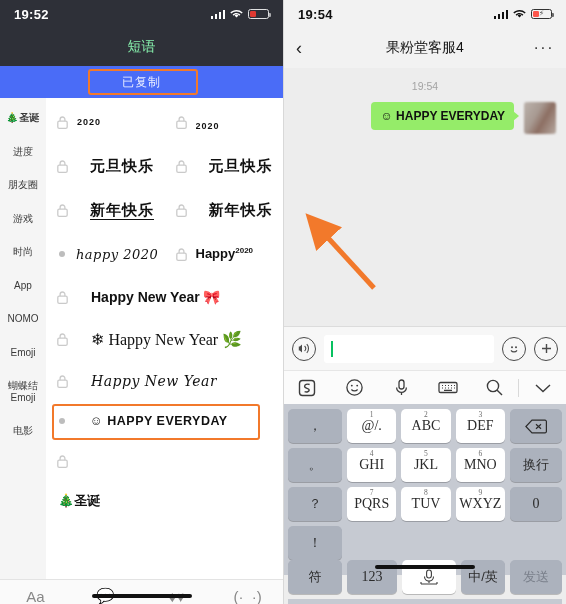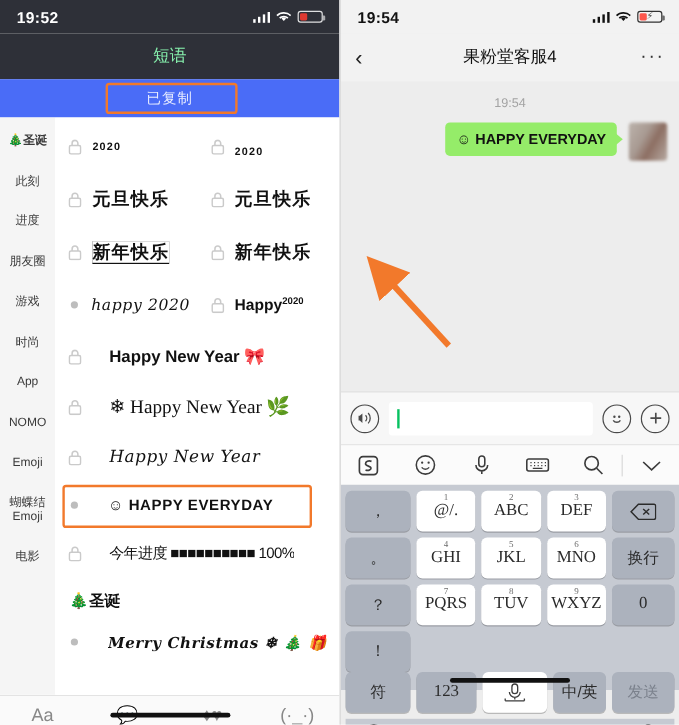--- a/index.html
+++ b/index.html
@@ -76,21 +76,21 @@
   .row-full {
     display: flex; align-items: center; gap: 23px;
     padding: 0 11px; height: 42px; position: relative;
   }
   .lock { flex: none; opacity: .45; }
   .dot { flex:none; width: 6px; height: 6px; border-radius: 50%; background: #bdbdbd; margin: 0 2px; }
   .ph-text { font-size: 14px; color: #111; white-space: nowrap; overflow: hidden; }
   .sec-head { padding: 10px 12px 4px; font-size: 13px; font-weight: bold; color: #111; }
 
   .t-small { font-size: 9px; font-weight: bold; letter-spacing: 1px; }
-  .t-hei { font-family: "DejaVu Sans", sans-serif; font-size: 15px; font-weight: bold; letter-spacing: 1px; }
+  .t-hei { font-family: "DejaVu Sans", sans-serif; font-size: 15px; font-weight: bold; letter-spacing: 1px; margin-left: 13px; }
   .t-hei.boxed span { outline: 1px solid #111; }
   .t-cond { font-family: "Liberation Sans Narrow", "Liberation Sans", sans-serif; font-weight: bold; font-size: 13px; }
   .t-ser { font-family: "Liberation Serif", serif; font-size: 16px; }
   .t-fancy { font-family: "DejaVu Serif", serif; font-style: italic; font-size: 13px; letter-spacing: .5px; }
   .t-upper { font-weight: bold; font-size: 12.5px; letter-spacing: .5px; }
   .t-prog { font-size: 12.5px; font-weight: 500; letter-spacing: -.5px; }
   .t-merry { font-family: "DejaVu Serif", serif; font-style: italic; font-weight: bold; font-size: 12.5px; letter-spacing: .5px; }
   .sup { font-size: 8px; vertical-align: super; }
 
   .hl-row { left: 6px; top: 2px; width: 208px; height: 36px; }
@@ -195,21 +195,20 @@
 
     <div class="toast-strip">
       <span class="toast-text">已复制</span>
       <span class="hl-box hl-toast"></span>
     </div>
 
     <div class="content-area">
 
       <div class="sidebar">
         <div class="side-item first">🎄圣诞</div>
-        <div class="side-item">此刻</div>
         <div class="side-item">进度</div>
         <div class="side-item">朋友圈</div>
         <div class="side-item">游戏</div>
         <div class="side-item">时尚</div>
         <div class="side-item">App</div>
         <div class="side-item">NOMO</div>
         <div class="side-item">Emoji</div>
         <div class="side-item">蝴蝶结
 Emoji</div>
         <div class="side-item">电影</div>
@@ -310,29 +309,24 @@
           <span class="dot"></span>
           <span class="ph-text t-upper">☺ HAPPY EVERYDAY</span>
           <span class="hl-box hl-row"></span>
         </div>
 
         <div class="row-full">
           <svg class="lock" width="11" height="13" viewBox="0 0 11 13">
               <rect x=".8" y="5.2" width="9.4" height="7.1" rx="1.4" fill="none" stroke="#8c8c8c" stroke-width="1.3"></rect>
               <path d="M3.1 5.2V3.4a2.4 2.4 0 0 1 4.8 0v1.8" fill="none" stroke="#8c8c8c" stroke-width="1.3"></path>
             </svg>
-          <span class="ph-text t-prog">今年进度 ■■■■■■■■■■ 100%</span>
         </div>
 
         <div class="sec-head">🎄圣诞</div>
 
-        <div class="row-full">
-          <span class="dot"></span>
-          <span class="ph-text t-merry">Merry Christmas ❄ 🎄 🎁</span>
-        </div>
 
       </div>
     </div>
 
     <div class="tabbar">
       <div class="tab">
         <div class="ticon">Aa</div>
 
       </div>
       <div class="tab active">

